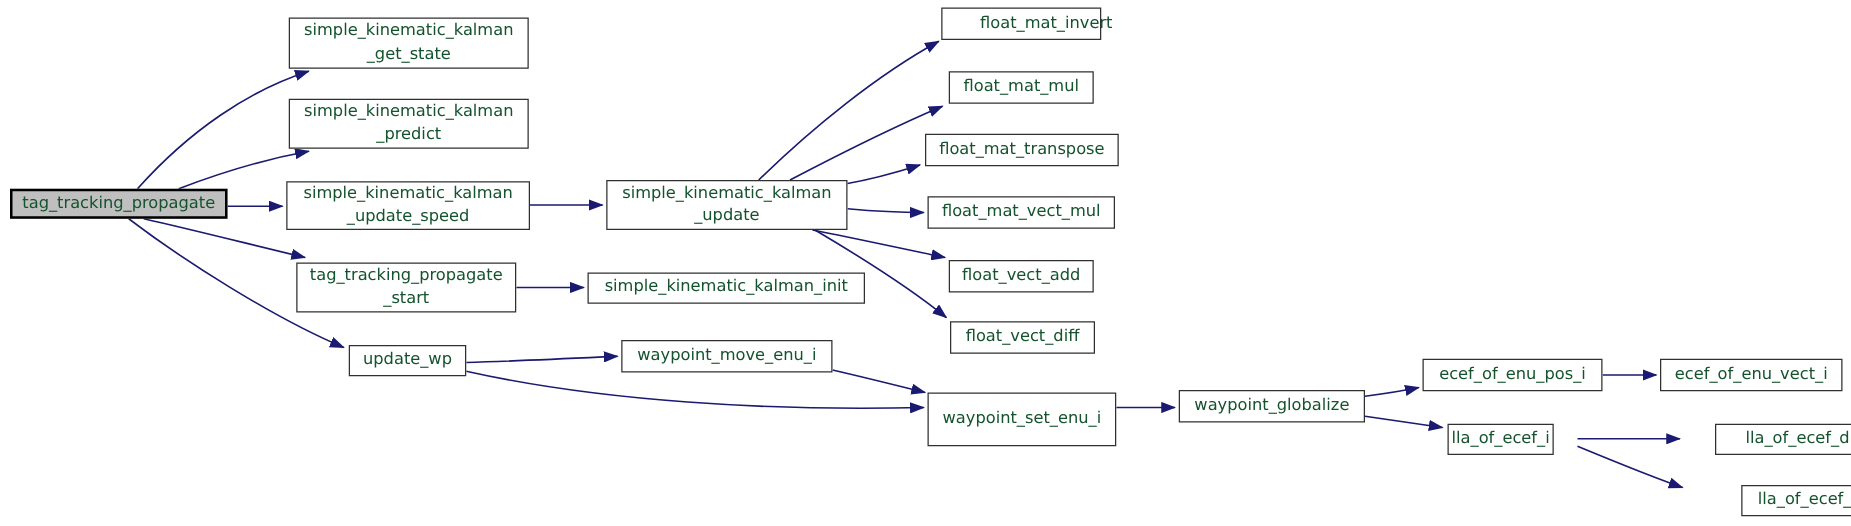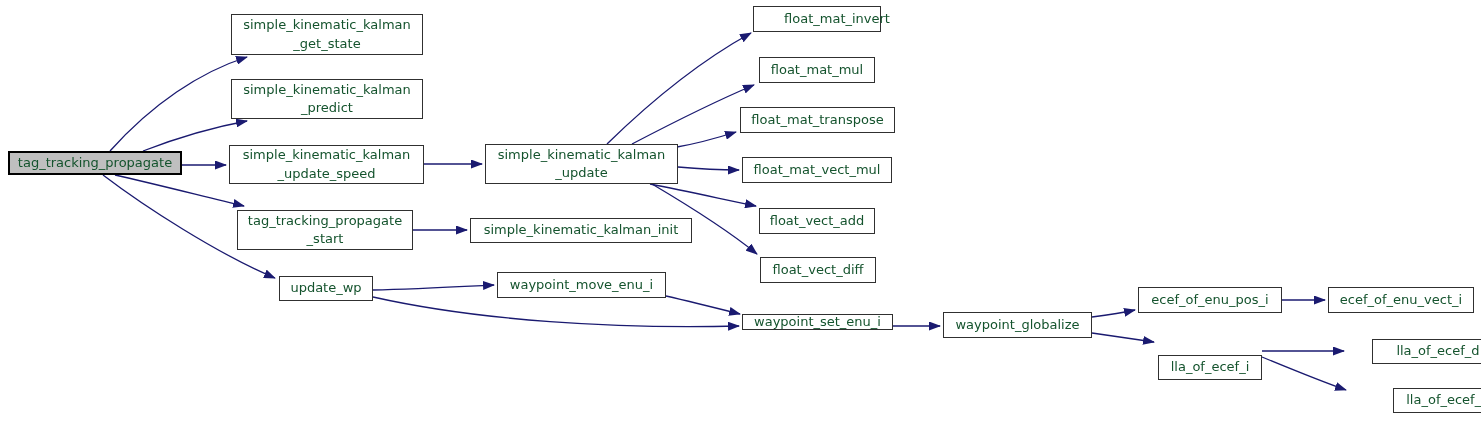--- a/index.html
+++ b/index.html
@@ -97,21 +97,21 @@
       <div class="node" style="left: 485px; top: 144px; width: 193px; height: 40px;">simple_kinematic_kalman
 _update</div>
       <div class="node" style="left: 470px; top: 218px; width: 222px; height: 25px;">simple_kinematic_kalman_init</div>
       <div class="node" style="left: 497px; top: 272px; width: 169px; height: 26px;">waypoint_move_enu_i</div>
       <div class="node" style="left: 753px; top: 6px; width: 128px; height: 26px; padding-left: 40px;">float_mat_invert</div>
       <div class="node" style="left: 759px; top: 57px; width: 116px; height: 26px;">float_mat_mul</div>
       <div class="node" style="left: 740px; top: 107px; width: 155px; height: 26px;">float_mat_transpose</div>
       <div class="node" style="left: 742px; top: 157px; width: 150px; height: 26px;">float_mat_vect_mul</div>
       <div class="node" style="left: 759px; top: 208px; width: 116px; height: 26px;">float_vect_add</div>
       <div class="node" style="left: 760px; top: 257px; width: 116px; height: 26px;">float_vect_diff</div>
-      <div class="node" style="left: 742px; top: 314px; width: 151px; height: 16px;">waypoint_set_enu_i</div>
+      <div class="node" style="left: 742px; top: 314px; width: 151px; height: 43px;">waypoint_set_enu_i</div>
       <div class="node" style="left: 943px; top: 312px; width: 149px; height: 26px;">waypoint_globalize</div>
       <div class="node" style="left: 1138px; top: 287px; width: 144px; height: 26px;">ecef_of_enu_pos_i</div>
-      <div class="node" style="left: 1158px; top: 339px; width: 104px; height: 25px; margin-top: 16px;">lla_of_ecef_i</div>
+      <div class="node" style="left: 1158px; top: 339px; width: 85px; height: 25px;">lla_of_ecef_i</div>
       <div class="node" style="left: 1328px; top: 287px; width: 146px; height: 26px;">ecef_of_enu_vect_i</div>
       <div class="node" style="left: 1348px; top: 339px; width: 132px; height: 25px; margin-left: 24px;">lla_of_ecef_d</div>
       <div class="node" style="left: 1349px; top: 388px; width: 106px; height: 25px; margin-left: 44px;">lla_of_ecef_f</div>
     </div>
 </div>
 
 </body></html>

